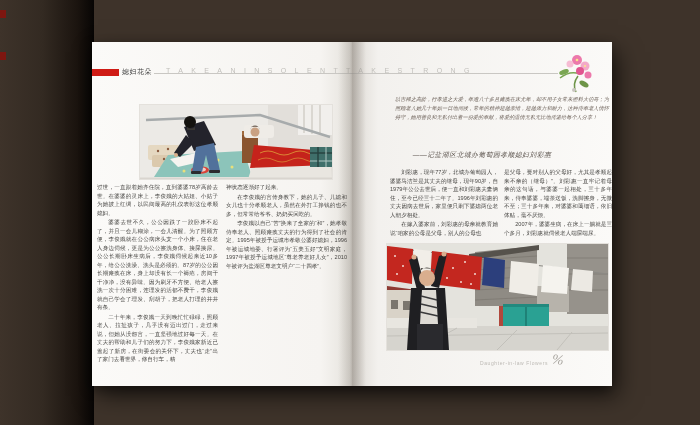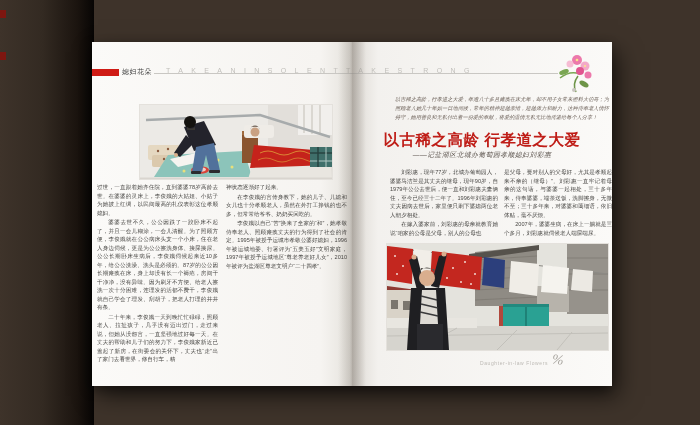--- a/index.html
+++ b/index.html
@@ -127,21 +127,20 @@
         <div class="col">
           <p class="cont">神状态逐渐好了起来。</p>
           <p>在李俊娥的言传身教下，她的儿子、儿媳和女儿也十分孝顺老人，虽然在外打工挣钱的也不多，但常常给爷爷、奶奶买回吃的。</p>
           <p>李俊娥以自己“苦”换来了全家的“和”，她孝敬侍奉老人、照顾瘫痪丈夫的行为得到了社会的肯定。1995年被授予运城市孝敬公婆好媳妇，1996年被运城地委、行署评为“五美五好”文明家庭，1997年被授予运城地区“尊老养老好儿女”，2010年被评为盐湖区尊老文明户“二十四孝”。</p>
         </div>
       </div>
     </div>
 
     <div class="page right">
       <div class="intro">以古稀之高龄，行孝道之大爱，年逾八十多且瘫痪在床尤年，却不用子女常来照料大伯哥；为照顾老人她几十年如一日地伺候，常年的精神超越亲情，超越体力和耐力，这种侍奉老人情怀持守，她用善良和无私付出着一份爱的奉献，将爱的温情无私无比地传递给每个人分享！</div>
-      <div class="article-title">以古稀之高龄 行孝道之大爱</div>
       <div class="article-subtitle">——记盐湖区北城办葡萄园孝顺媳妇刘彩惠</div>
 
       <div class="rp-cols">
         <div class="col">
           <p>刘彩惠，现年77岁，北城办葡萄园人，婆婆马洁兰是其丈夫的继母，现年90岁，自1979年公公去世后，便一直和刘彩惠夫妻俩住，至今已经三十二年了。1996年刘彩惠的丈夫因病去世后，家里便只剩下婆媳两位老人朝夕相处。</p>
           <p>在嫁入婆家前，刘彩惠的母亲就教育她说“咱家的公母是父母，别人的公母也</p>
         </div>
         <div class="col">
           <p class="cont">是父母，要对别人的父母好，尤其是孝顺起来不亲的（继母）”。刘彩惠一直牢记着母亲的这句话，与婆婆一起相处，三十多年来，侍奉婆婆，端茶送饭，洗脚擦身，无微不至；三十多年来，对婆婆和蔼细语，依旧体贴，毫不厌烦。</p>
           <p>2007年，婆婆生病，在床上一躺就是三个多月，刘彩惠就伺候老人端屎端尿。</p>

